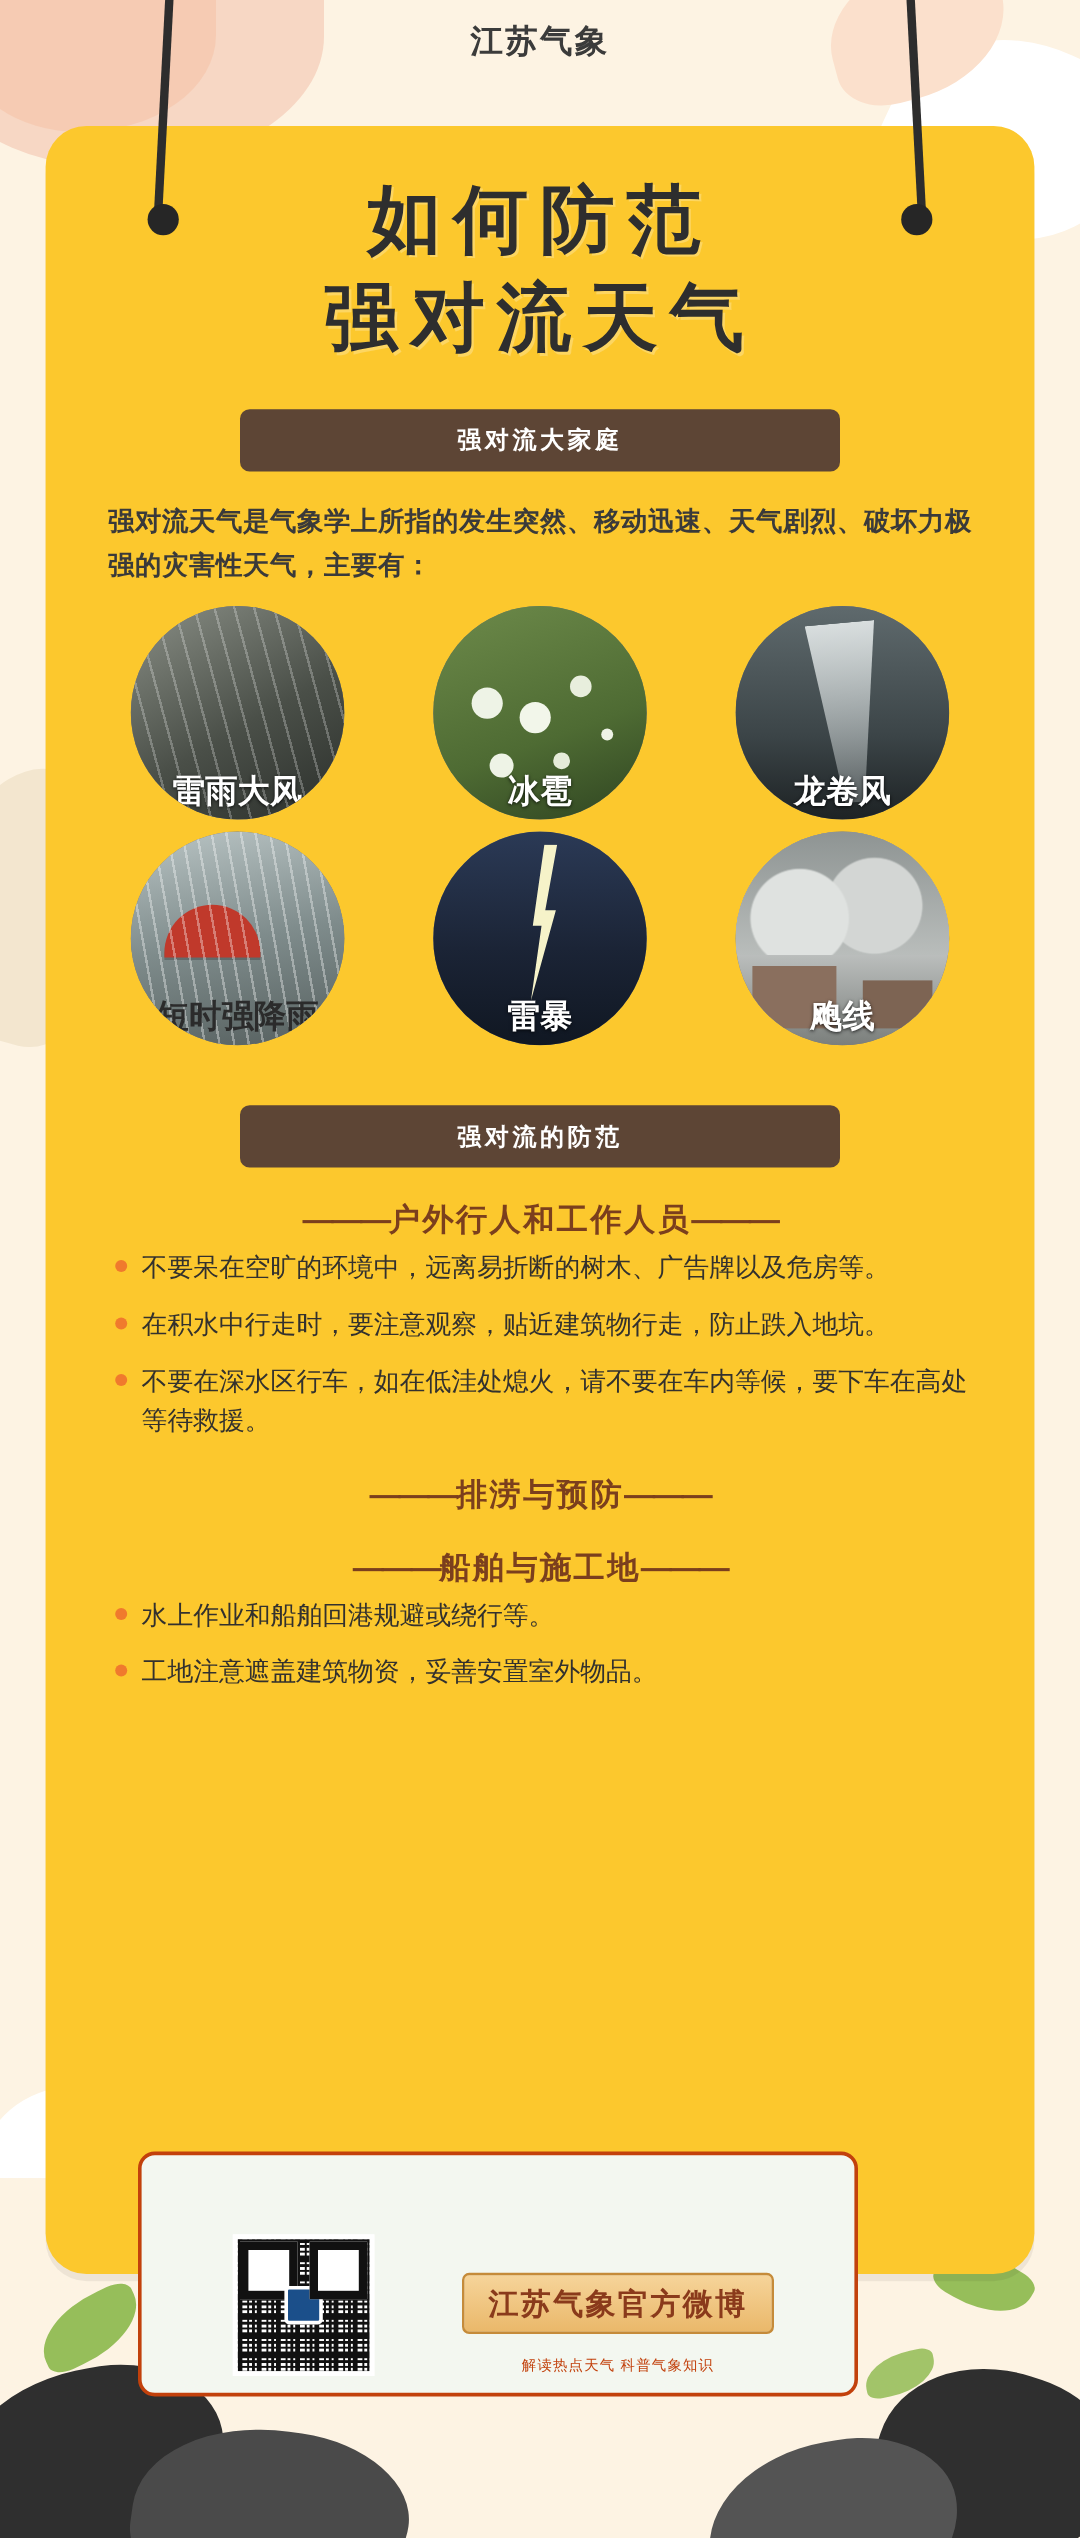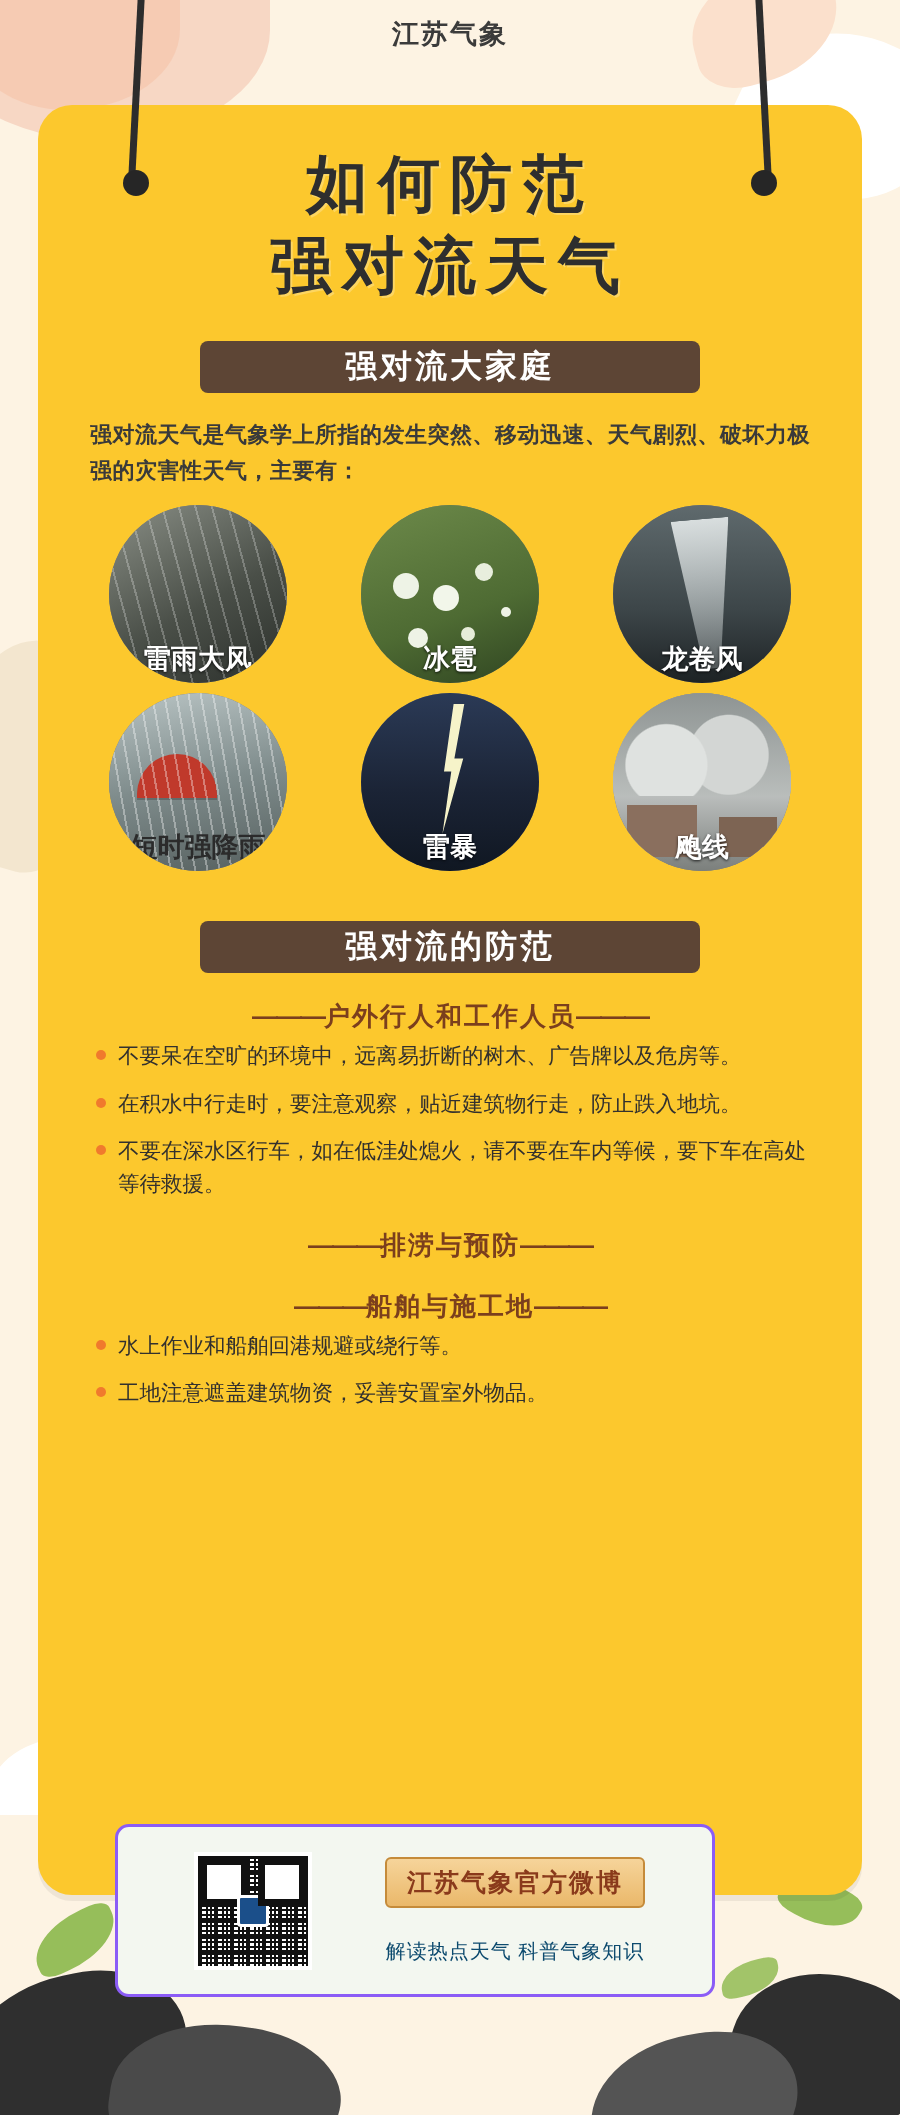--- a/index.html
+++ b/index.html
@@ -93,21 +93,21 @@
     text-align:center; color:#2e2e2e; font-weight:bold;
     letter-spacing:10px;
     font-size:62px; line-height:1.32;
     margin-top:38px;
     text-shadow:2px 2px 0 rgba(255,255,255,.25);
   }
 
   .section-title {
     margin:34px auto 0; width:500px; height:52px;
     background:#5d4535; border-radius:8px;
-    color:#fff; font-size:32px; font-weight:bold;
+    color:#fff; font-size:20px; font-weight:bold;
     display:flex; align-items:center; justify-content:center;
     letter-spacing:3px;
   }
 
   .intro {
     margin:24px 52px 0; color:#3a3a3a;
     font-size:22px; line-height:1.65; letter-spacing:.5px;font-weight:bold;
   }
 
   
@@ -171,23 +171,23 @@
     position:relative; padding-left:26px; margin-bottom:14px;
     color:#33312e; font-size:21.5px; line-height:1.55;
   }
   ul.tips li:before {
     content:""; position:absolute; left:4px; top:10px;
     width:10px; height:10px; border-radius:50%; background:#f07a2d;
   }
 
   
   .qr-card {
-    position:absolute; left:115px; bottom:-2px; width:600px; height:173px;
-    background:#f3f7f0; border:3px solid #8b5cf6; border-radius:14px;
-    display:flex; align-items:center; padding:14px 20px; z-index:6;
+    position:absolute; left:115px; bottom:-2px; width:600px; height:204px;
+    background:#f3f7f0; border:3px solid #c2410c; border-radius:14px;
+    display:flex; align-items:flex-end; padding:14px 20px; z-index:6;
   }
   .qr {
     width:118px; height:118px; background:#fff; margin-left:56px;
     background-image:
       linear-gradient(90deg,#111 25%,transparent 25% 50%,#111 50% 62%,transparent 62% 75%,#111 75% 88%,transparent 88%),
       linear-gradient(#111 18%,transparent 18% 32%,#111 32% 44%,transparent 44% 60%,#111 60% 72%,transparent 72% 86%,#111 86%);
     background-size:16px 16px,16px 16px;
     position:relative; border:4px solid #fff;
   }
   .qr:before, .qr:after {
@@ -200,21 +200,21 @@
     position:absolute; left:50%; top:50%; transform:translate(-50%,-50%);
     width:32px; height:32px; background:#1b4f8a; border:3px solid #fff; border-radius:4px;
   }
   .qr-right { flex:1; text-align:center; padding-left:26px; }
   .weibo-badge {
     display:inline-block; padding:7px 20px; border-radius:6px;
     background:linear-gradient(180deg,#f6d49a,#eab86a);
     border:2px solid #c58b3a;
     color:#8a3a1b; font-size:25px; font-weight:bold; letter-spacing:2px;
   }
-  .weibo-sub { margin-top:30px; color:#0c4a6e; font-size:20px; letter-spacing:1px; }
+  .weibo-sub { margin-top:18px; color:#c2410c; font-size:12px; letter-spacing:1px; }
 </style>
 </head>
 <body>
 
 <div class="bg-top-left"></div>
 <div class="bg-top-left2"></div>
 <div class="bg-leaf-tr"></div>
 <div class="bg-leaf-tr2"></div>
 <div class="bg-leaf-ml"></div>
 <div class="bg-leaf-bl"></div>

